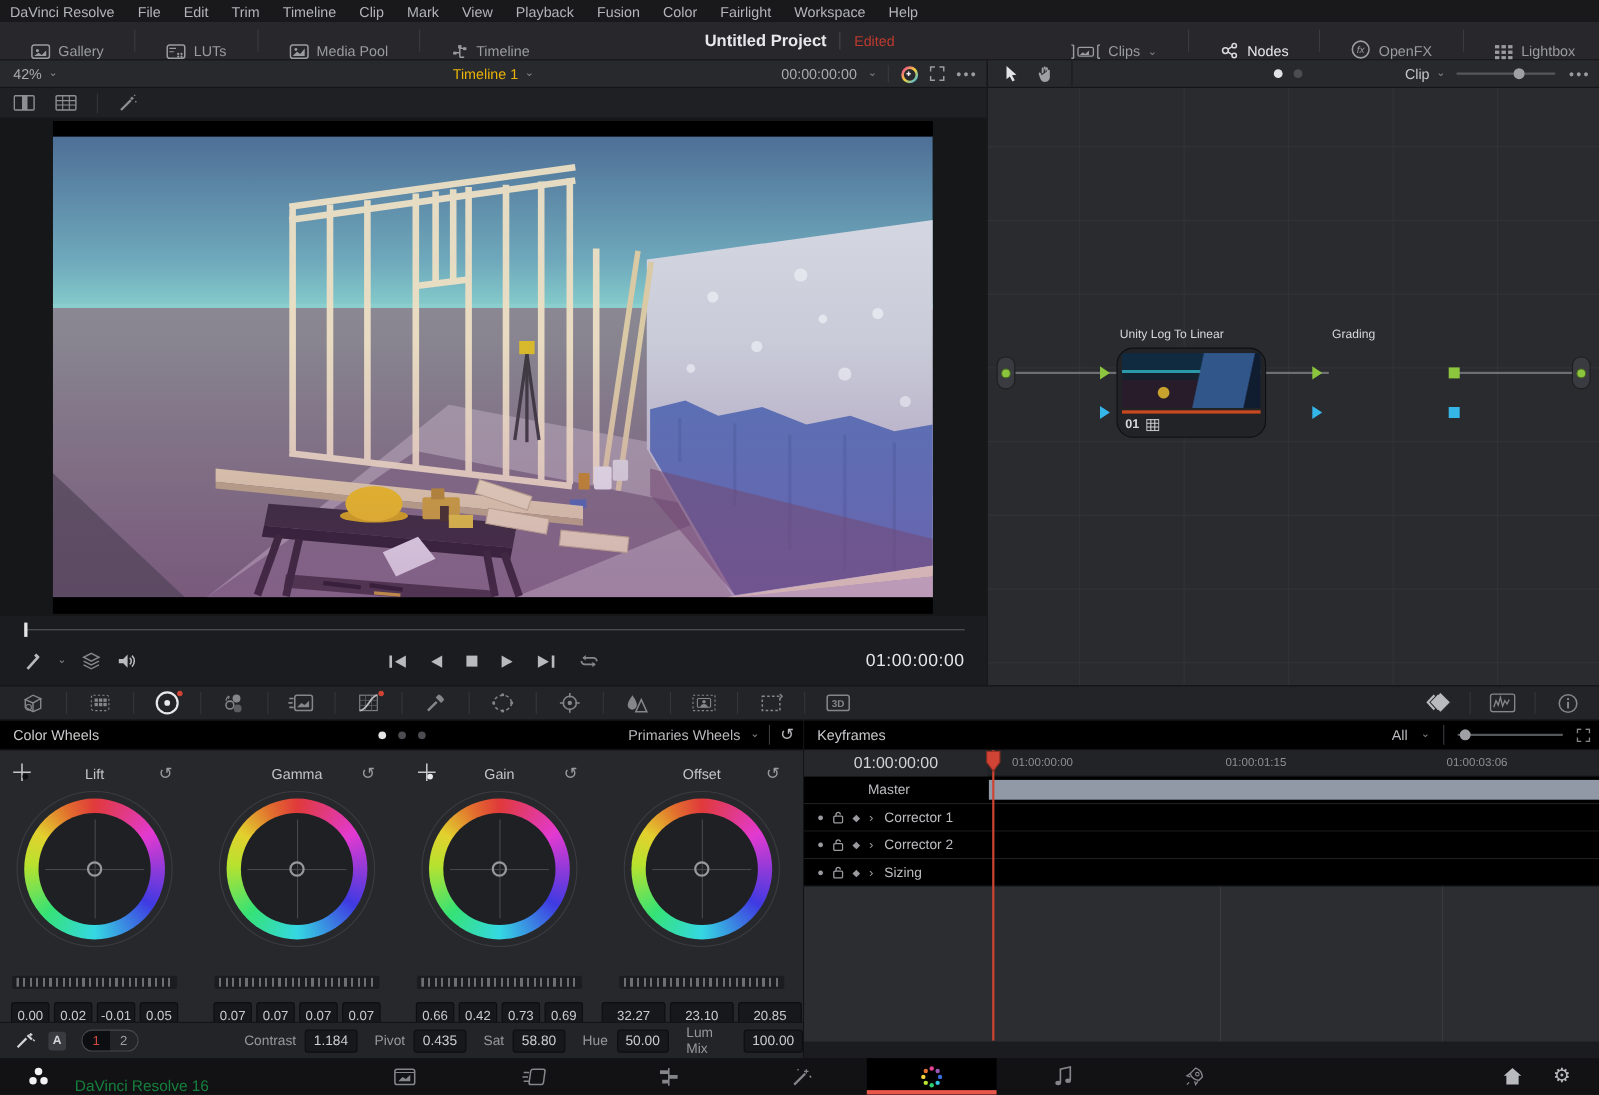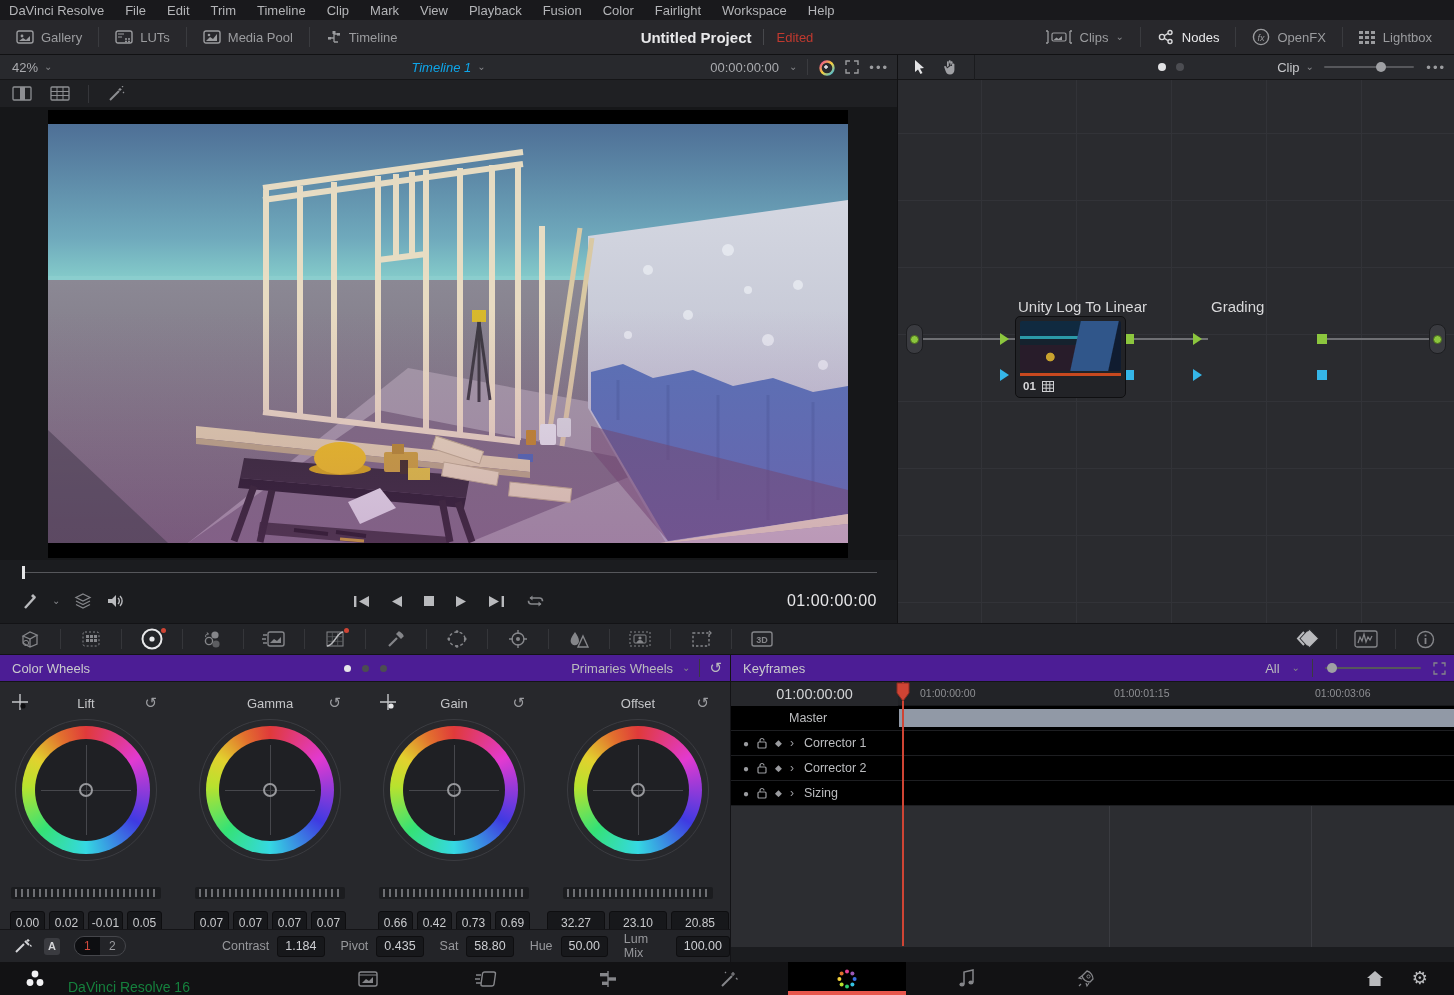--- a/index.html
+++ b/index.html
@@ -2,21 +2,21 @@
 <html><head>
 <meta charset="utf-8">
 <style>
   *{box-sizing:border-box;margin:0;padding:0;font-family:"Liberation Sans",sans-serif;}
   html,body{width:1454px;height:995px;background:#1c1d20;overflow:hidden;}
   
   .menu-bar{position:absolute;top:0;left:0;width:1454px;height:20px;background:#19191c;display:flex;align-items:center;gap:21px;padding-left:9px;z-index:5;}
   .menu-bar span{font-size:13px;color:#b4b5b8;white-space:nowrap;}
   
   .toolbar{position:absolute;top:20px;left:0;width:1454px;height:35px;background:#28282c;border-bottom:1px solid #111113;display:flex;align-items:center;}
-  .tb-btn{display:flex;align-items:center;gap:7px;color:#9b9c9f;font-size:13px;padding:0 16px;height:100%;}
+  .tb-btn{display:flex;align-items:flex-end;gap:7px;color:#9b9c9f;font-size:13px;padding:0 28px;height:100%;}
   .tb-sep{width:1px;height:20px;background:#3a3b3f;}
   .tb-right{position:absolute;right:0;top:0;height:100%;display:flex;align-items:center;}
   .title-wrap{position:absolute;left:0;right:0;top:0;height:100%;display:flex;align-items:center;justify-content:center;gap:12px;pointer-events:none;}
   .proj-title{color:#e8e8ea;font-size:15px;font-weight:bold;}
   .title-bar-sep{width:1px;height:16px;background:#47484c;}
   .edited{color:#c0392f;font-size:13px;}
   .chev{font-size:10px;color:#85868a;transform:translateY(-1px);display:inline-block;}
   .icon{display:inline-flex;align-items:center;justify-content:center;}
   .active-tb{color:#e9e9eb;}
   
@@ -37,40 +37,40 @@
   
   .np-header{position:absolute;top:0;left:0;right:0;height:25px;background:#28292d;border-bottom:1px solid #151517;display:flex;align-items:center;color:#a9aaae;font-size:13px;}
   .graph{position:absolute;top:25px;left:0;right:0;bottom:0;background-color:#2a2b2f;background-image:linear-gradient(#323338 1px,transparent 1px),linear-gradient(90deg,#323338 1px,transparent 1px);background-size:95px 67px;background-position:-12px -14px;overflow:hidden;}
   .conn{position:absolute;height:2px;background:#6e6f73;top:258px;}
   .io-node{position:absolute;width:17px;height:30px;background:#3a3b40;border:1px solid #1d1e21;border-radius:8px;top:244px;display:flex;align-items:center;justify-content:center;}
   .io-dot{width:9px;height:9px;border-radius:50%;background:#8cc63e;border:1px solid #4a6b1d;}
   .tri-in{width:0;height:0;border-left:9px solid #8cc63e;border-top:6px solid transparent;border-bottom:6px solid transparent;position:absolute;}
   .tri-blue{border-left-color:#35b6e8;}
   .sq-out{position:absolute;width:10px;height:10px;background:#8cc63e;}
   .sq-blue{background:#35b6e8;}
-  .cnode{position:absolute;width:111px;height:82px;background:#222327;border:1px solid #0f0f11;border-radius:5px;top:236px;}
+  .cnode{position:absolute;width:136px;height:82px;background:#222327;border:1px solid #0f0f11;border-radius:15px;top:236px;}
   .cnode.selected{border:2px solid #cf4434;}
-  .cnode-title{position:absolute;width:160px;text-align:left;font-size:15px;color:#d8d8da;top:218px;}
+  .cnode-title{position:absolute;width:160px;text-align:left;font-size:11px;color:#d8d8da;top:218px;}
   .node-thumb{position:absolute;left:4px;right:4px;top:4px;height:50px;border-radius:2px;
     background:
       radial-gradient(circle at 30% 72%, #c9a22e 0 5%, rgba(0,0,0,0) 6%),
       linear-gradient(102deg, rgba(0,0,0,0) 54%, #30568a 55% 88%, #101c30 89%),
       linear-gradient(180deg,#102a40 0 30%,#2b9aa8 31% 36%,#15222e 37% 48%,#281c2a 49% 100%);}
   .node-under{position:absolute;left:4px;right:4px;top:56px;height:3px;}
   .node-foot{position:absolute;left:7px;right:4px;bottom:3px;height:16px;display:flex;align-items:center;gap:6px;color:#d8d8da;font-size:11.5px;font-weight:bold;}
   
   .palette-bar{position:absolute;top:623px;left:0;width:1454px;height:32px;background:#232428;border-top:1px solid #131316;border-bottom:1px solid #131316;display:flex;align-items:center;}
   .pal-cell{width:60px;height:100%;display:flex;align-items:center;justify-content:center;position:relative;}
   .pal-sep{width:1px;height:20px;background:#35363a;}
   .red-badge{position:absolute;top:4px;right:16px;width:5px;height:5px;border-radius:50%;background:#cf4434;}
   .pal-right{position:absolute;right:0;top:0;height:100%;display:flex;align-items:center;}
   
   .cw-panel{position:absolute;top:655px;left:0;width:730px;height:307px;background:#27282c;}
   .kf-panel{position:absolute;top:655px;left:730px;width:724px;height:307px;background:#26272b;border-left:1px solid #131316;}
-  .panel-header{position:absolute;top:0;left:0;right:0;height:27px;background:#4c1d95;border-bottom:1px solid #141417;display:flex;align-items:center;font-size:13px;color:#c9cacd;}
+  .panel-header{position:absolute;top:0;left:0;right:0;height:27px;background:#000000;border-bottom:1px solid #141417;display:flex;align-items:center;font-size:13px;color:#c9cacd;}
   .ph-title{margin-left:12px;}
   .cw-dots{position:absolute;left:0;right:0;display:flex;justify-content:center;gap:11px;}
   .cw-dots i{width:7px;height:7px;border-radius:50%;background:#4c4d52;}
   .cw-dots i.on{background:#e6e6e8;}
   .cw-right{position:absolute;right:8px;display:flex;align-items:center;gap:9px;color:#b9babd;}
   .wheel-col{position:absolute;top:27px;width:170px;height:247px;}
   .wheel-head{position:absolute;top:14px;left:0;right:0;display:flex;align-items:center;justify-content:center;font-size:13px;color:#c4c5c8;}
   .reset-ic{position:absolute;right:14px;top:-2px;color:#9a9b9f;font-size:15px;}
   .cross-ic{position:absolute;left:10px;top:-3px;}
   .wheel-ring{position:absolute;left:21px;top:44px;width:128px;height:128px;border-radius:50%;
@@ -247,21 +247,21 @@
   </div>
 </div>
 
 <div class="viewer-panel">
   <div class="viewer-header">
     <div style="display:flex;align-items:center;gap:6px;margin-left:12px;">
       <span>42%</span>
       <span class="chev">⌄</span>
     </div>
     <div class="vh-center">
-      <span style="color:#0ea5e9;font-style:italic;">Timeline 1</span>
+      <span style="color:#eab308;">Timeline 1</span>
       <span class="chev">⌄</span>
     </div>
     <div class="vh-right">
       <span>00:00:00:00</span>
       <span class="chev">⌄</span>
       <span style="width:1px;height:16px;background:#3a3b3f;"></span>
       <span class="icon">
           <svg width="17" height="17">
             <circle cx="9" cy="9" r="6.5" fill="none" stroke="url(#gvh)" stroke-width="2.4"></circle>
             <defs>

